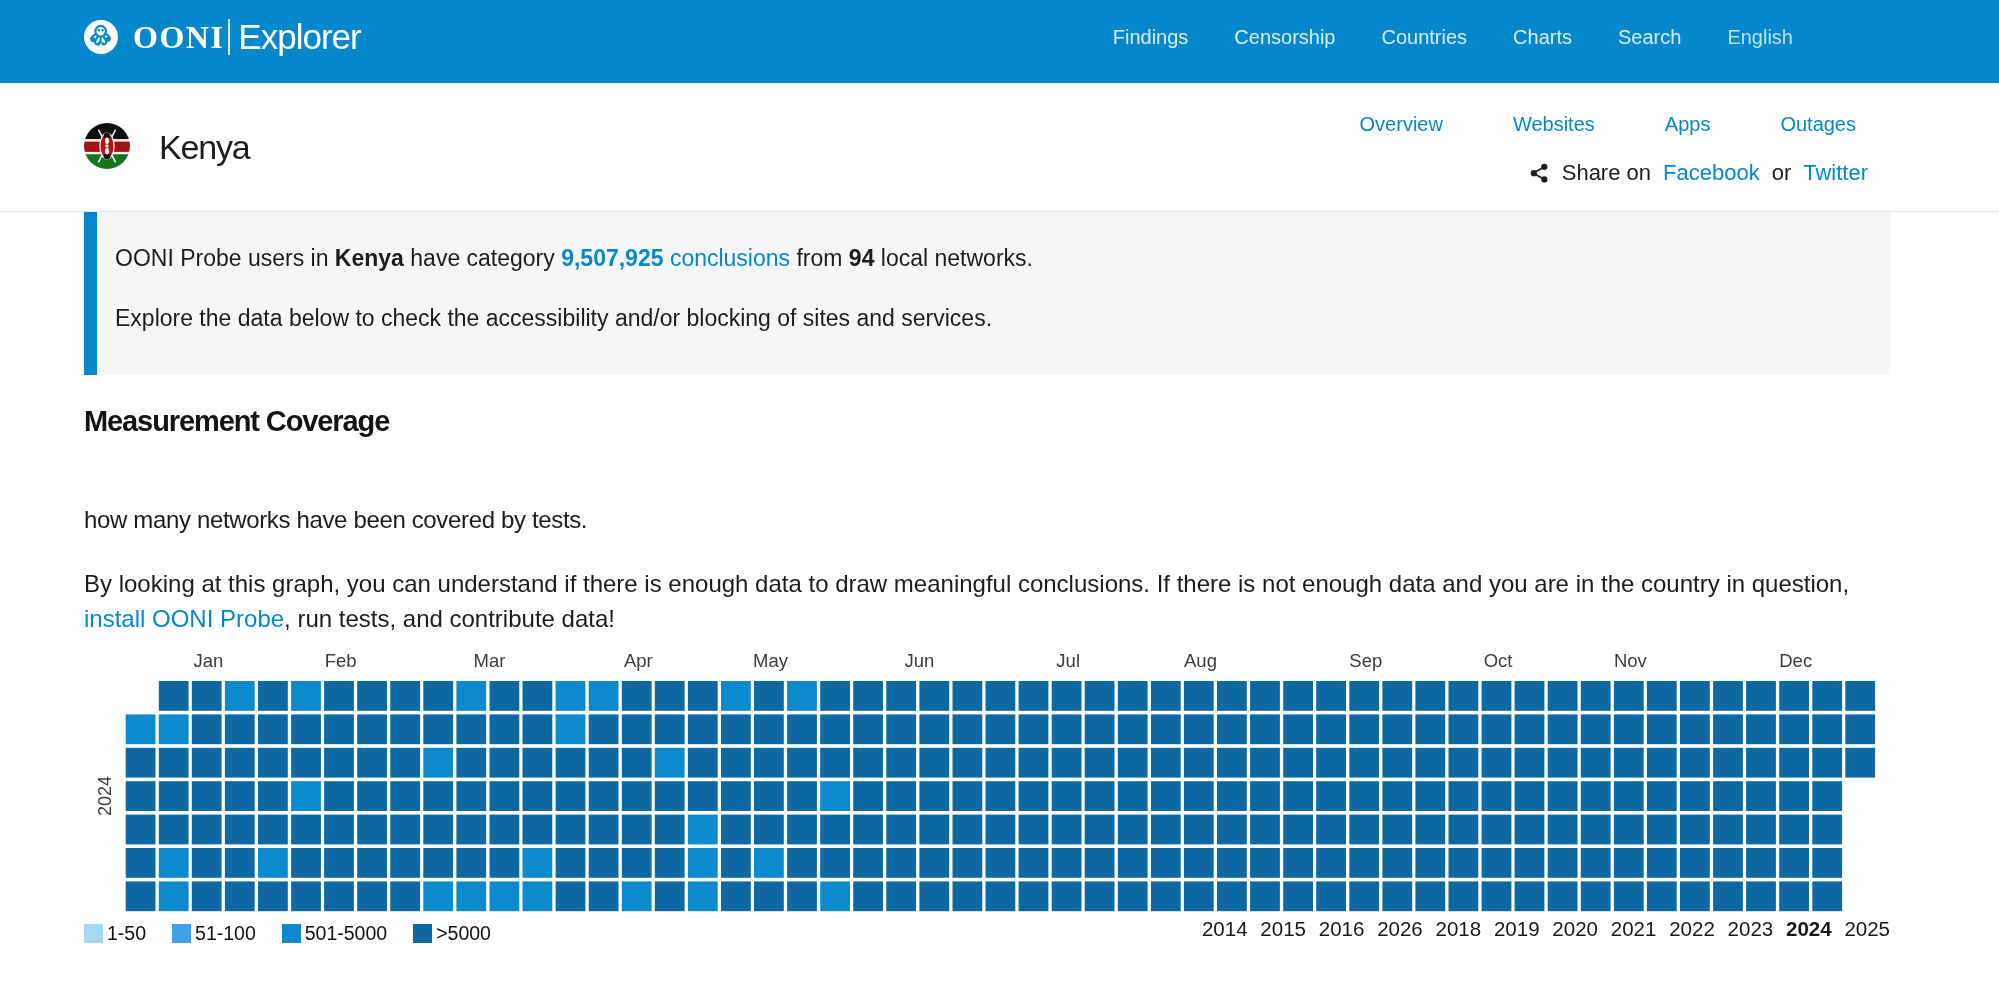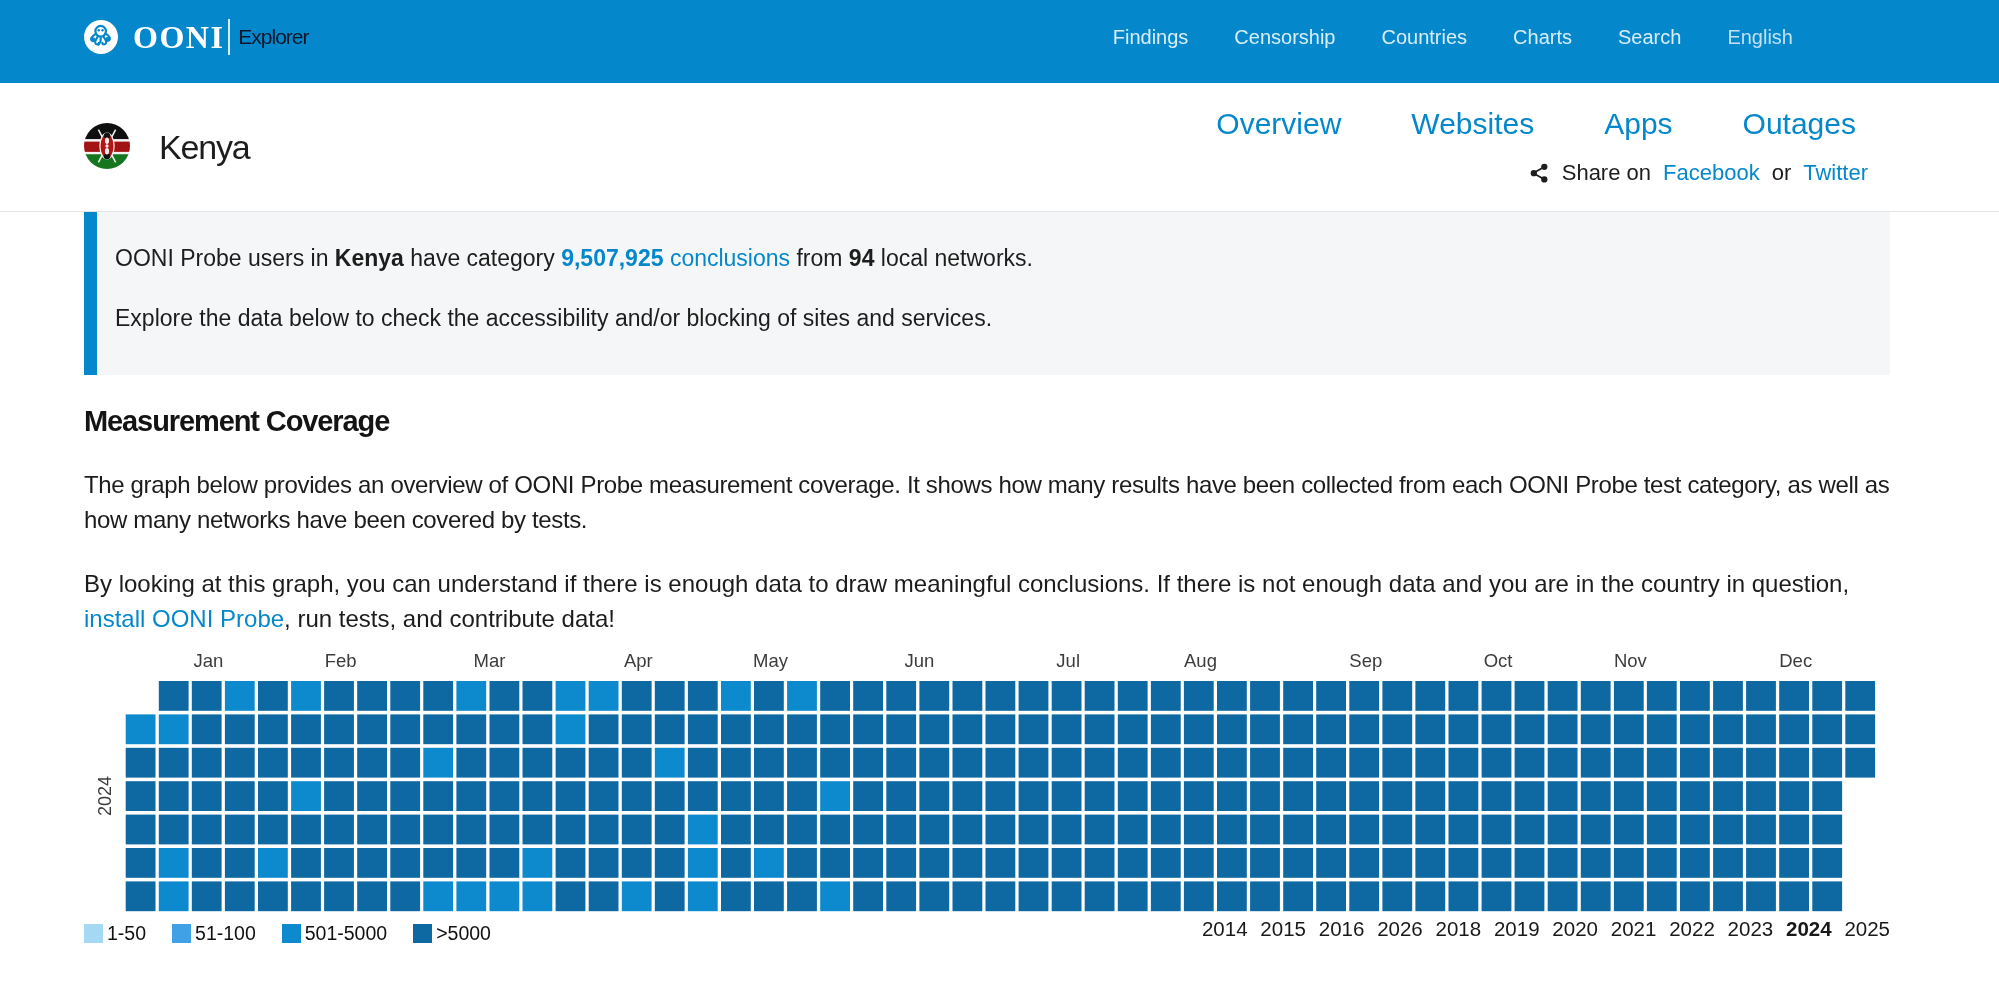--- a/index.html
+++ b/index.html
@@ -12,32 +12,32 @@
   body{position:relative;}
   a{text-decoration:none;cursor:pointer;}
 
   
   .navbar{position:absolute;left:0;top:0;width:1999px;height:86px;background:var(--blue);}
   .brand{position:absolute;left:84px;top:0;height:74px;display:flex;align-items:center;}
   .brand-circle{width:34px;height:34px;flex:0 0 34px;}
   .brand-ooni{font-family:"Liberation Serif",serif;font-weight:700;font-size:32px;
     letter-spacing:1.5px;color:#ffffff;margin-left:15px;}
   .brand-divider{width:2px;height:36px;background:rgba(255,255,255,0.85);margin:0 8px 0 4px;}
-  .brand-product{font-size:21px;font-weight:300;color:#0f172a;letter-spacing:-1px;}
+  .brand-product{font-size:35px;font-weight:300;color:#ffffff;letter-spacing:-1px;}
   .nav-links{position:absolute;right:206px;top:0;height:74px;display:flex;align-items:center;gap:46px;}
   .nav-links a{color:rgba(255,255,255,0.85);font-size:20px;}
   .nav-lang{color:rgba(255,255,255,0.75)!important;}
 
   
   .country-header{position:absolute;left:0;top:83px;width:1999px;height:129px;background:#fff;
     border-bottom:1px solid #e3e6e8;}
   .flag{position:absolute;left:84px;top:40px;width:46px;height:46px;}
   .country-name{position:absolute;left:159px;top:44px;font-size:34px;font-weight:400;color:#1d1d1d;line-height:40px;letter-spacing:-1.2px;}
   .country-links{position:absolute;right:143px;top:28px;display:flex;gap:70px;line-height:26px;}
-  .country-links a{color:var(--blue);font-size:30px;}
+  .country-links a{color:var(--blue);font-size:20px;}
   .share-row{position:absolute;right:131px;top:77px;display:flex;align-items:center;gap:12px;
     font-size:22px;color:#1d1d1d;line-height:26px;}
   .share-row .share-icon{width:21px;height:22px;display:block;}
   .share-row a{color:var(--blue);}
 
   
   .info-box{position:absolute;left:84px;top:212px;width:1806px;height:163px;background:#f5f6f7;
     border-left:13px solid var(--blue);padding:31px 20px 0 18px;}
   .info-box p{font-size:23px;line-height:30px;color:#1d1d1d;margin:0 0 29.5px 0;}
   .info-box b{font-weight:700;}
@@ -143,21 +143,21 @@
     <a>Twitter</a>
   </div>
 </header>
 
 <aside class="info-box">
   <p><span>OONI Probe users in </span><b>Kenya</b><span> have category </span><a style="font-weight: 700;">9,507,925</a><a> conclusions</a><span> from </span><b>94</b><span> local networks.</span></p>
   <p>Explore the data below to check the accessibility and/or blocking of sites and services.</p>
 </aside>
 
 <h2 class="section-title">Measurement Coverage</h2>
-<p class="body-para para1"><span>The graph below provides an overview of OONI Probe measurement coverage. It shows how many results have been collected from each OONI Probe test category, as well as</span><br><span>how many networks have been covered by tests.</span></p>
+<p class="body-para para1"><br><span>how many networks have been covered by tests.</span></p>
 <p class="body-para para2"><span>By looking at this graph, you can understand if there is enough data to draw meaningful conclusions. If there is not enough data and you are in the country in question,</span><br><a>install OONI Probe</a><span>, run tests, and contribute data!</span></p>
 
 <div class="chart">
   <svg id="heatmap-svg" width="1999" height="355" viewBox="0 0 1999 355">
       <text x="208.4" y="27" text-anchor="middle" font-size="18.5" fill="#3c3c3c">Jan</text>
       <text x="340.7" y="27" text-anchor="middle" font-size="18.5" fill="#3c3c3c">Feb</text>
       <text x="489.5" y="27" text-anchor="middle" font-size="18.5" fill="#3c3c3c">Mar</text>
       <text x="638.3" y="27" text-anchor="middle" font-size="18.5" fill="#3c3c3c">Apr</text>
       <text x="770.6" y="27" text-anchor="middle" font-size="18.5" fill="#3c3c3c">May</text>
       <text x="919.4" y="27" text-anchor="middle" font-size="18.5" fill="#3c3c3c">Jun</text>

